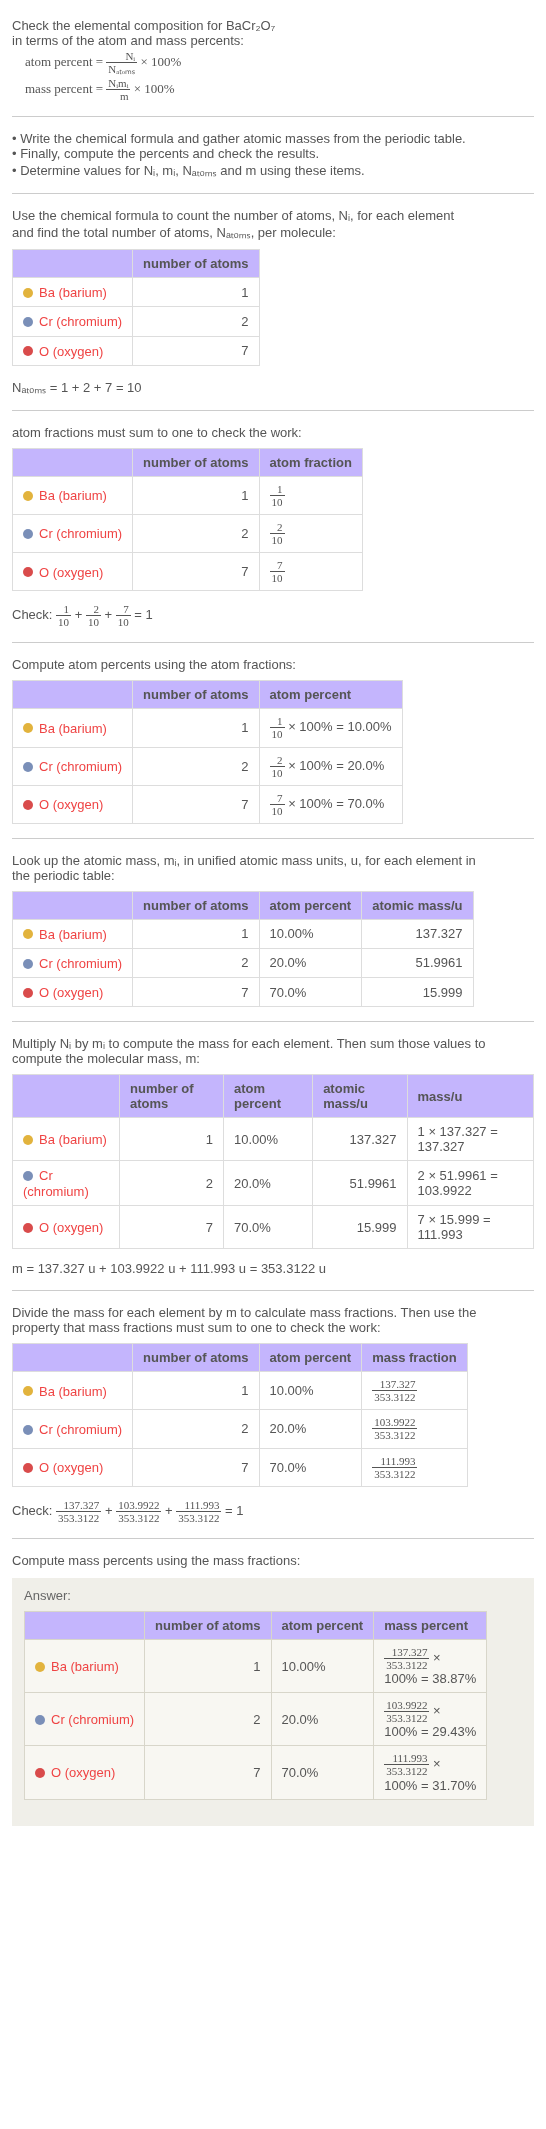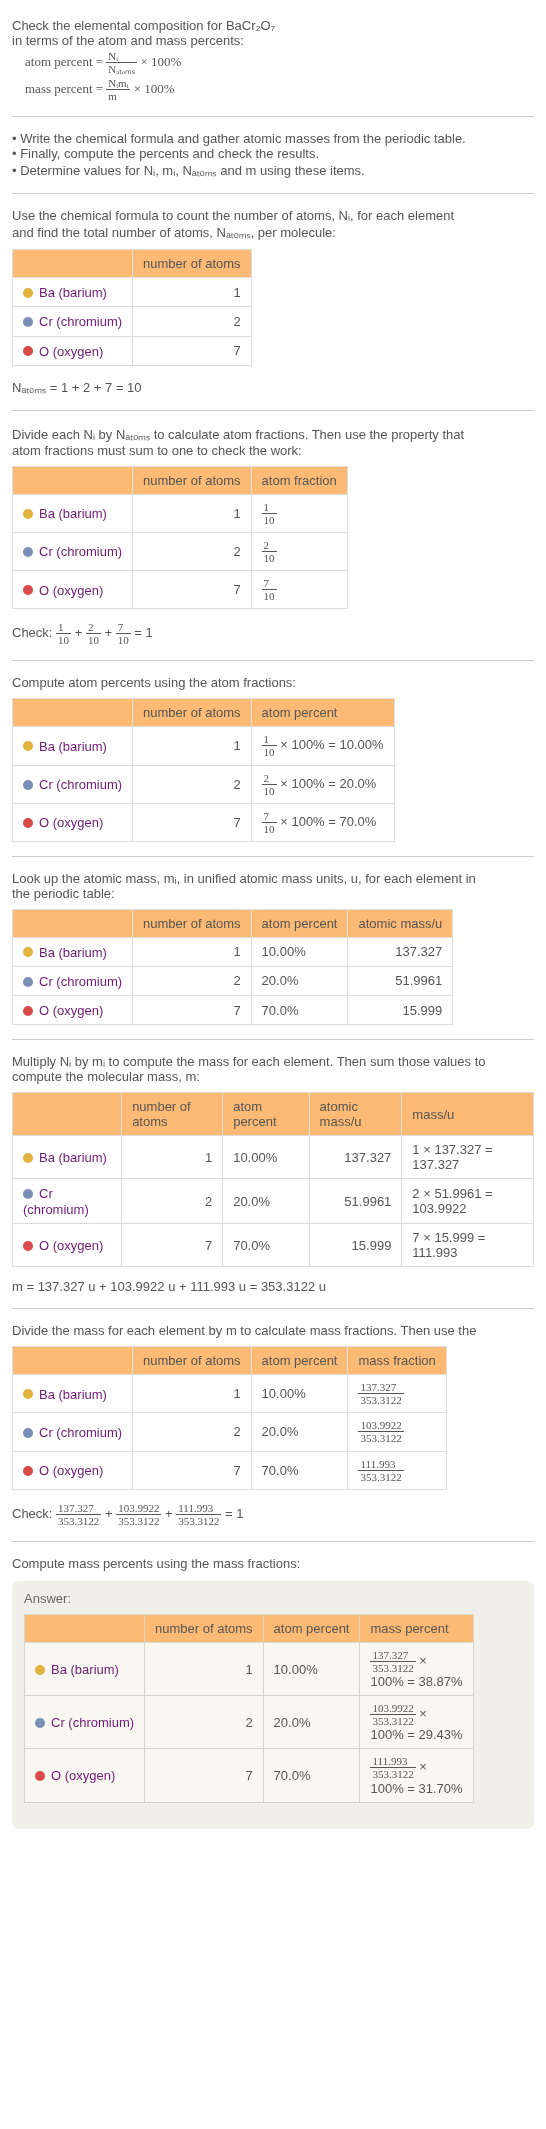--- a/index.html
+++ b/index.html
@@ -39,59 +39,59 @@
   }
   table.data th, table.data td {
     border: 1px solid #ddd;
     padding: 6px 10px;
     text-align: left;
     vertical-align: middle;
     font-size: 13px;
     color: #555;
   }
   table.data th {
-    font-weight: normal;
-    background: #fdba74;
+    font-weight: bold;
+    background: #c4b5fd;
   }
   table.data td.num, table.data th.num {
     text-align: right;
   }
   .dot {
     display: inline-block;
     width: 10px;
     height: 10px;
     border-radius: 50%;
     margin-right: 6px;
     vertical-align: middle;
   }
   .elname {
-    color: #701a75;
+    color: #ef4444;
     vertical-align: middle;
   }
   .frac {
     display: inline-block;
     vertical-align: middle;
-    text-align: left;
+    text-align: right;
     font-family: Georgia, serif;
     line-height: 1.1;
   }
   .frac .num {
     display: block;
     border-bottom: 1px solid #555;
     padding: 0 2px;
     font-size: 11px;
   }
   .frac .den {
     display: block;
     padding: 0 2px;
     font-size: 11px;
   }
   .answer-box {
     background: #f0efe9;
-    border-radius: 7px;
+    border-radius: 0;
     padding: 10px 16px 14px 12px;
   }
   .answer-label {
     font-size: 13px;
     color: #666;
     margin-bottom: 6px;
   }
   .answer-box table.data {
     background: #f8f7f2;
   }
@@ -161,21 +161,20 @@
             <td class="num">7</td>
           </tr>
         </tbody>
     </table>
     <div>Nₐₜₒₘₛ = 1 + 2 + 7 = 10</div>
   </div>
 
   <hr class="sep">
 
   <div class="section">
-    <div>Divide each Nᵢ by Nₐₜₒₘₛ to calculate atom fractions. Then use the property that</div>
     <div>atom fractions must sum to one to check the work:</div>
     <table class="data">
       <tbody>
           <tr>
         <th></th>
         <th>number of atoms</th>
         <th>atom fraction</th>
       </tr>
       </tbody>
         <tbody id="t2">
@@ -313,20 +312,21 @@
           </tr>
         </tbody>
     </table>
     <div>m = 137.327 u + 103.9922 u + 111.993 u = 353.3122 u</div>
   </div>
 
   <hr class="sep">
 
   <div class="section">
     <div>Divide the mass for each element by m to calculate mass fractions. Then use the</div>
+    <div>property that mass fractions must sum to one to check the work:</div>
     <table class="data">
       <tbody>
           <tr>
         <th></th>
         <th>number of atoms</th>
         <th>atom percent</th>
         <th>mass fraction</th>
       </tr>
       </tbody>
         <tbody id="t6">

